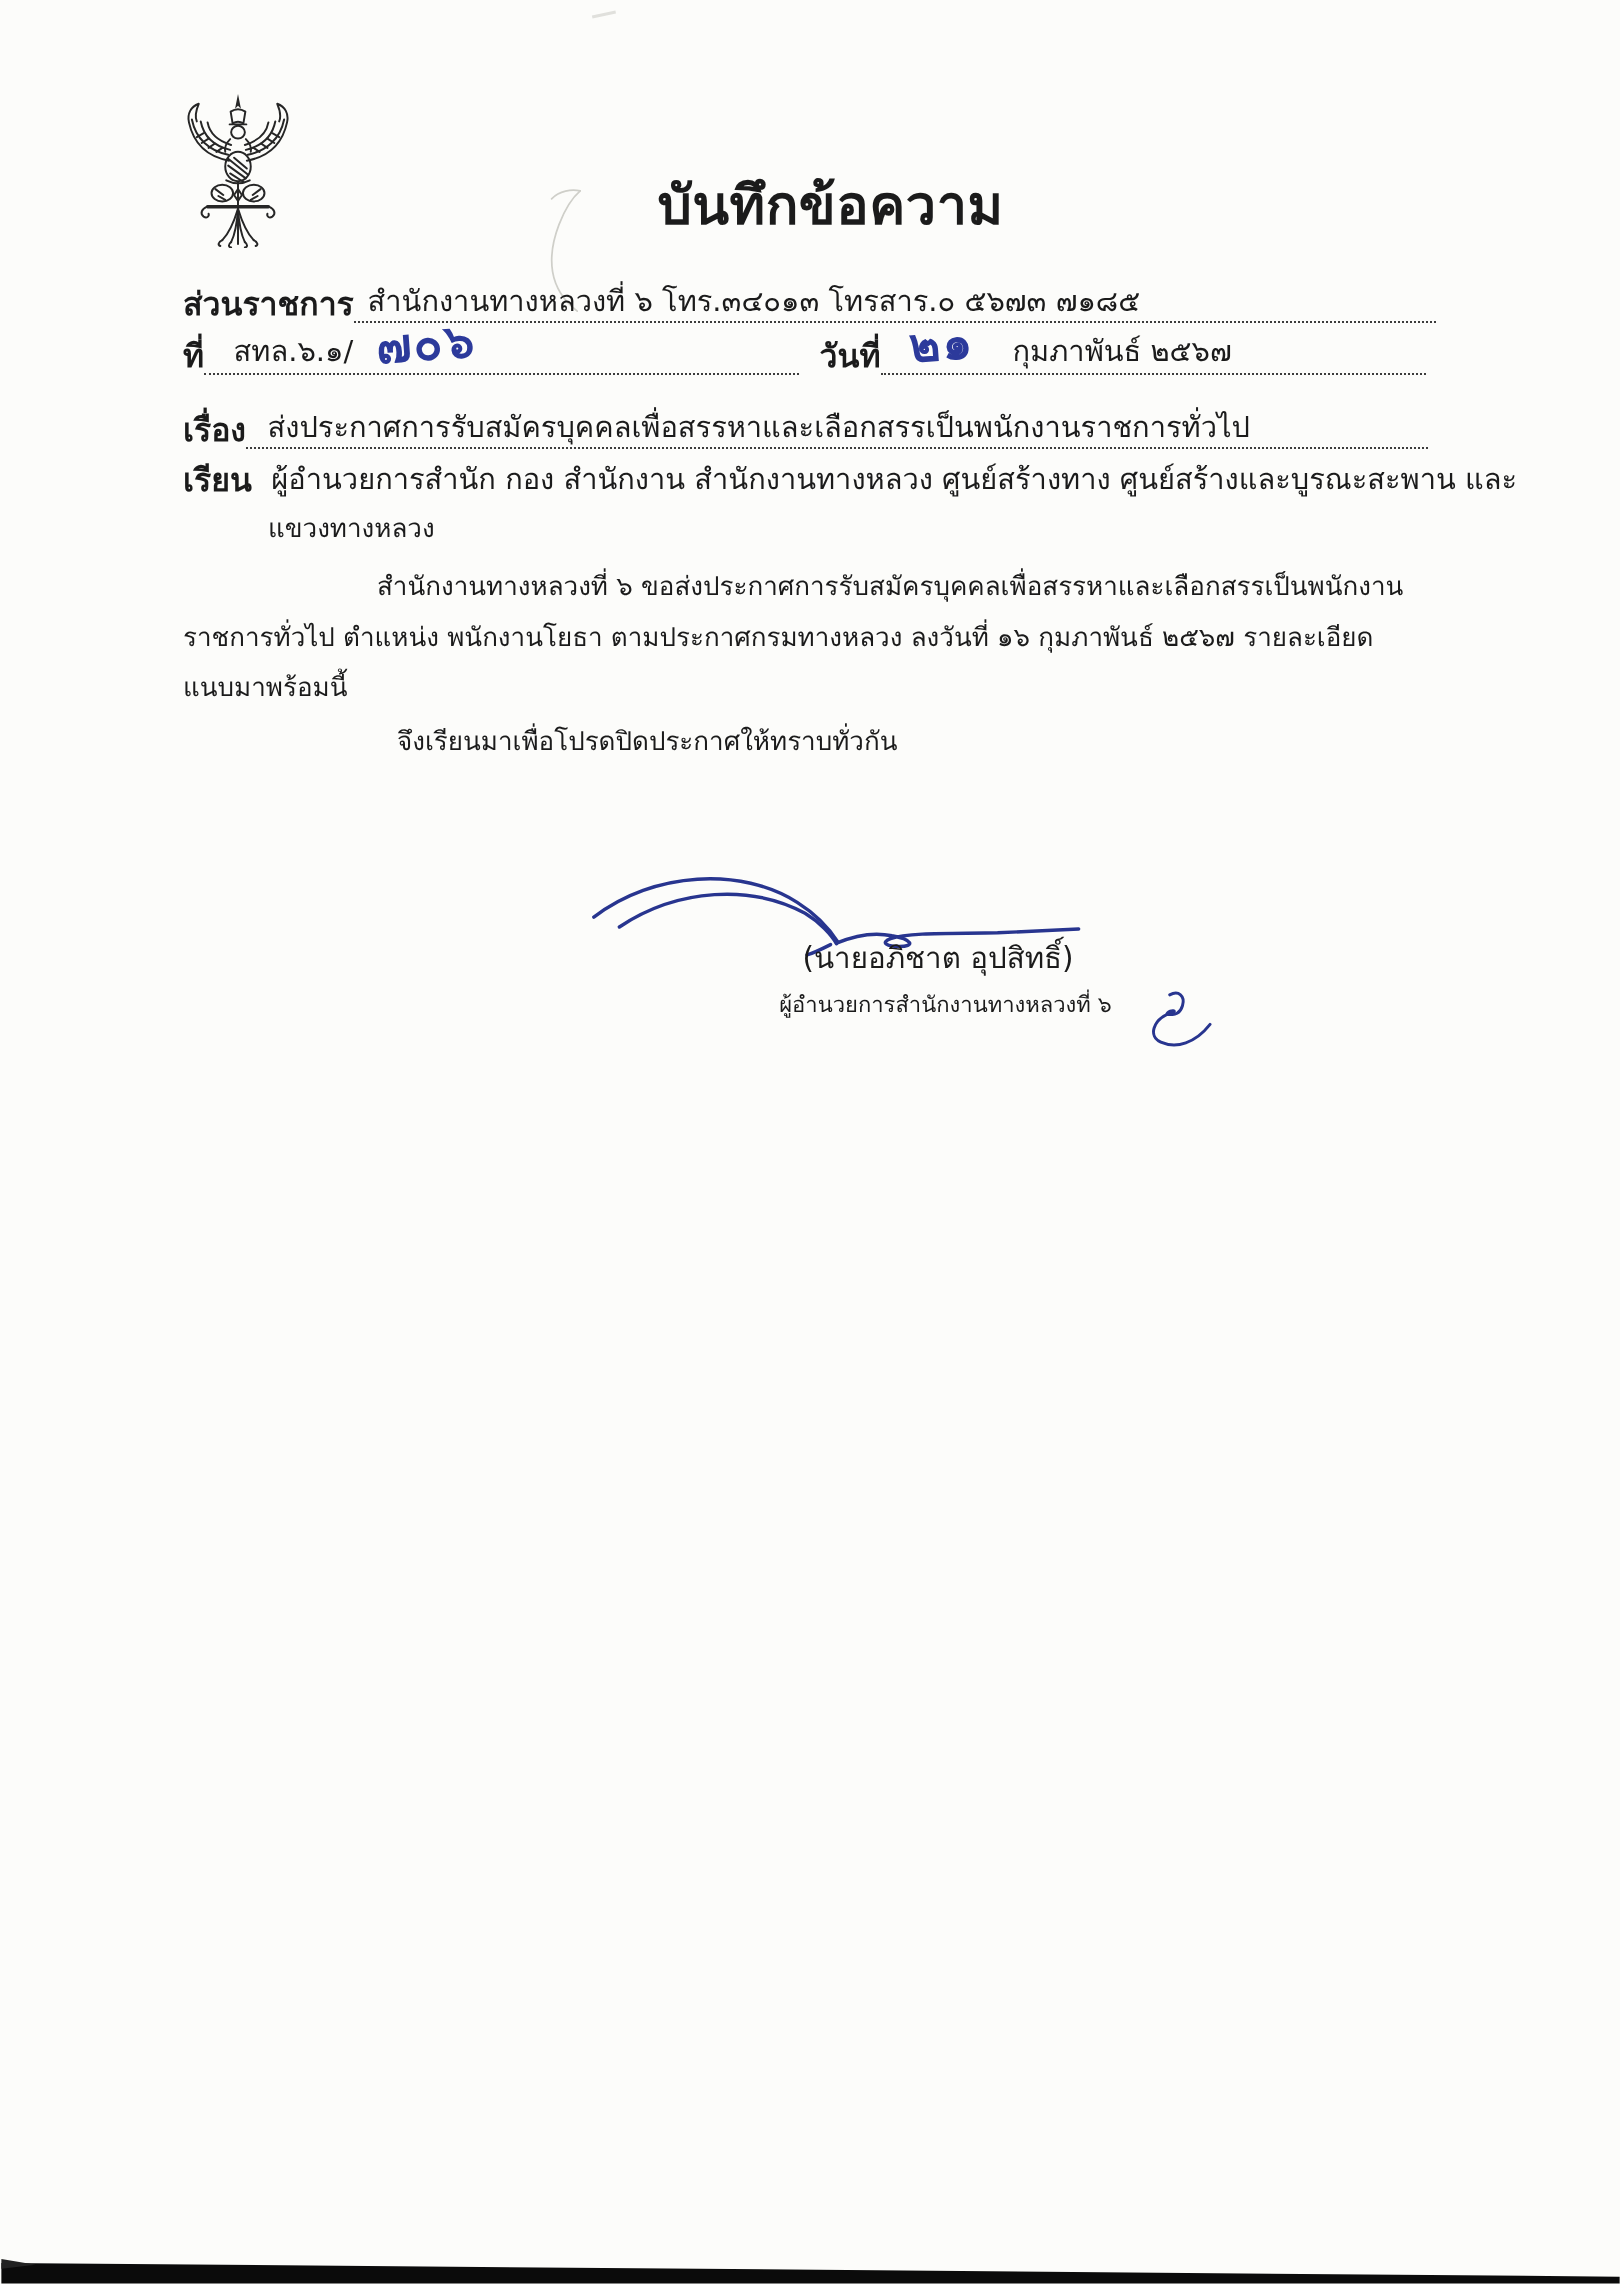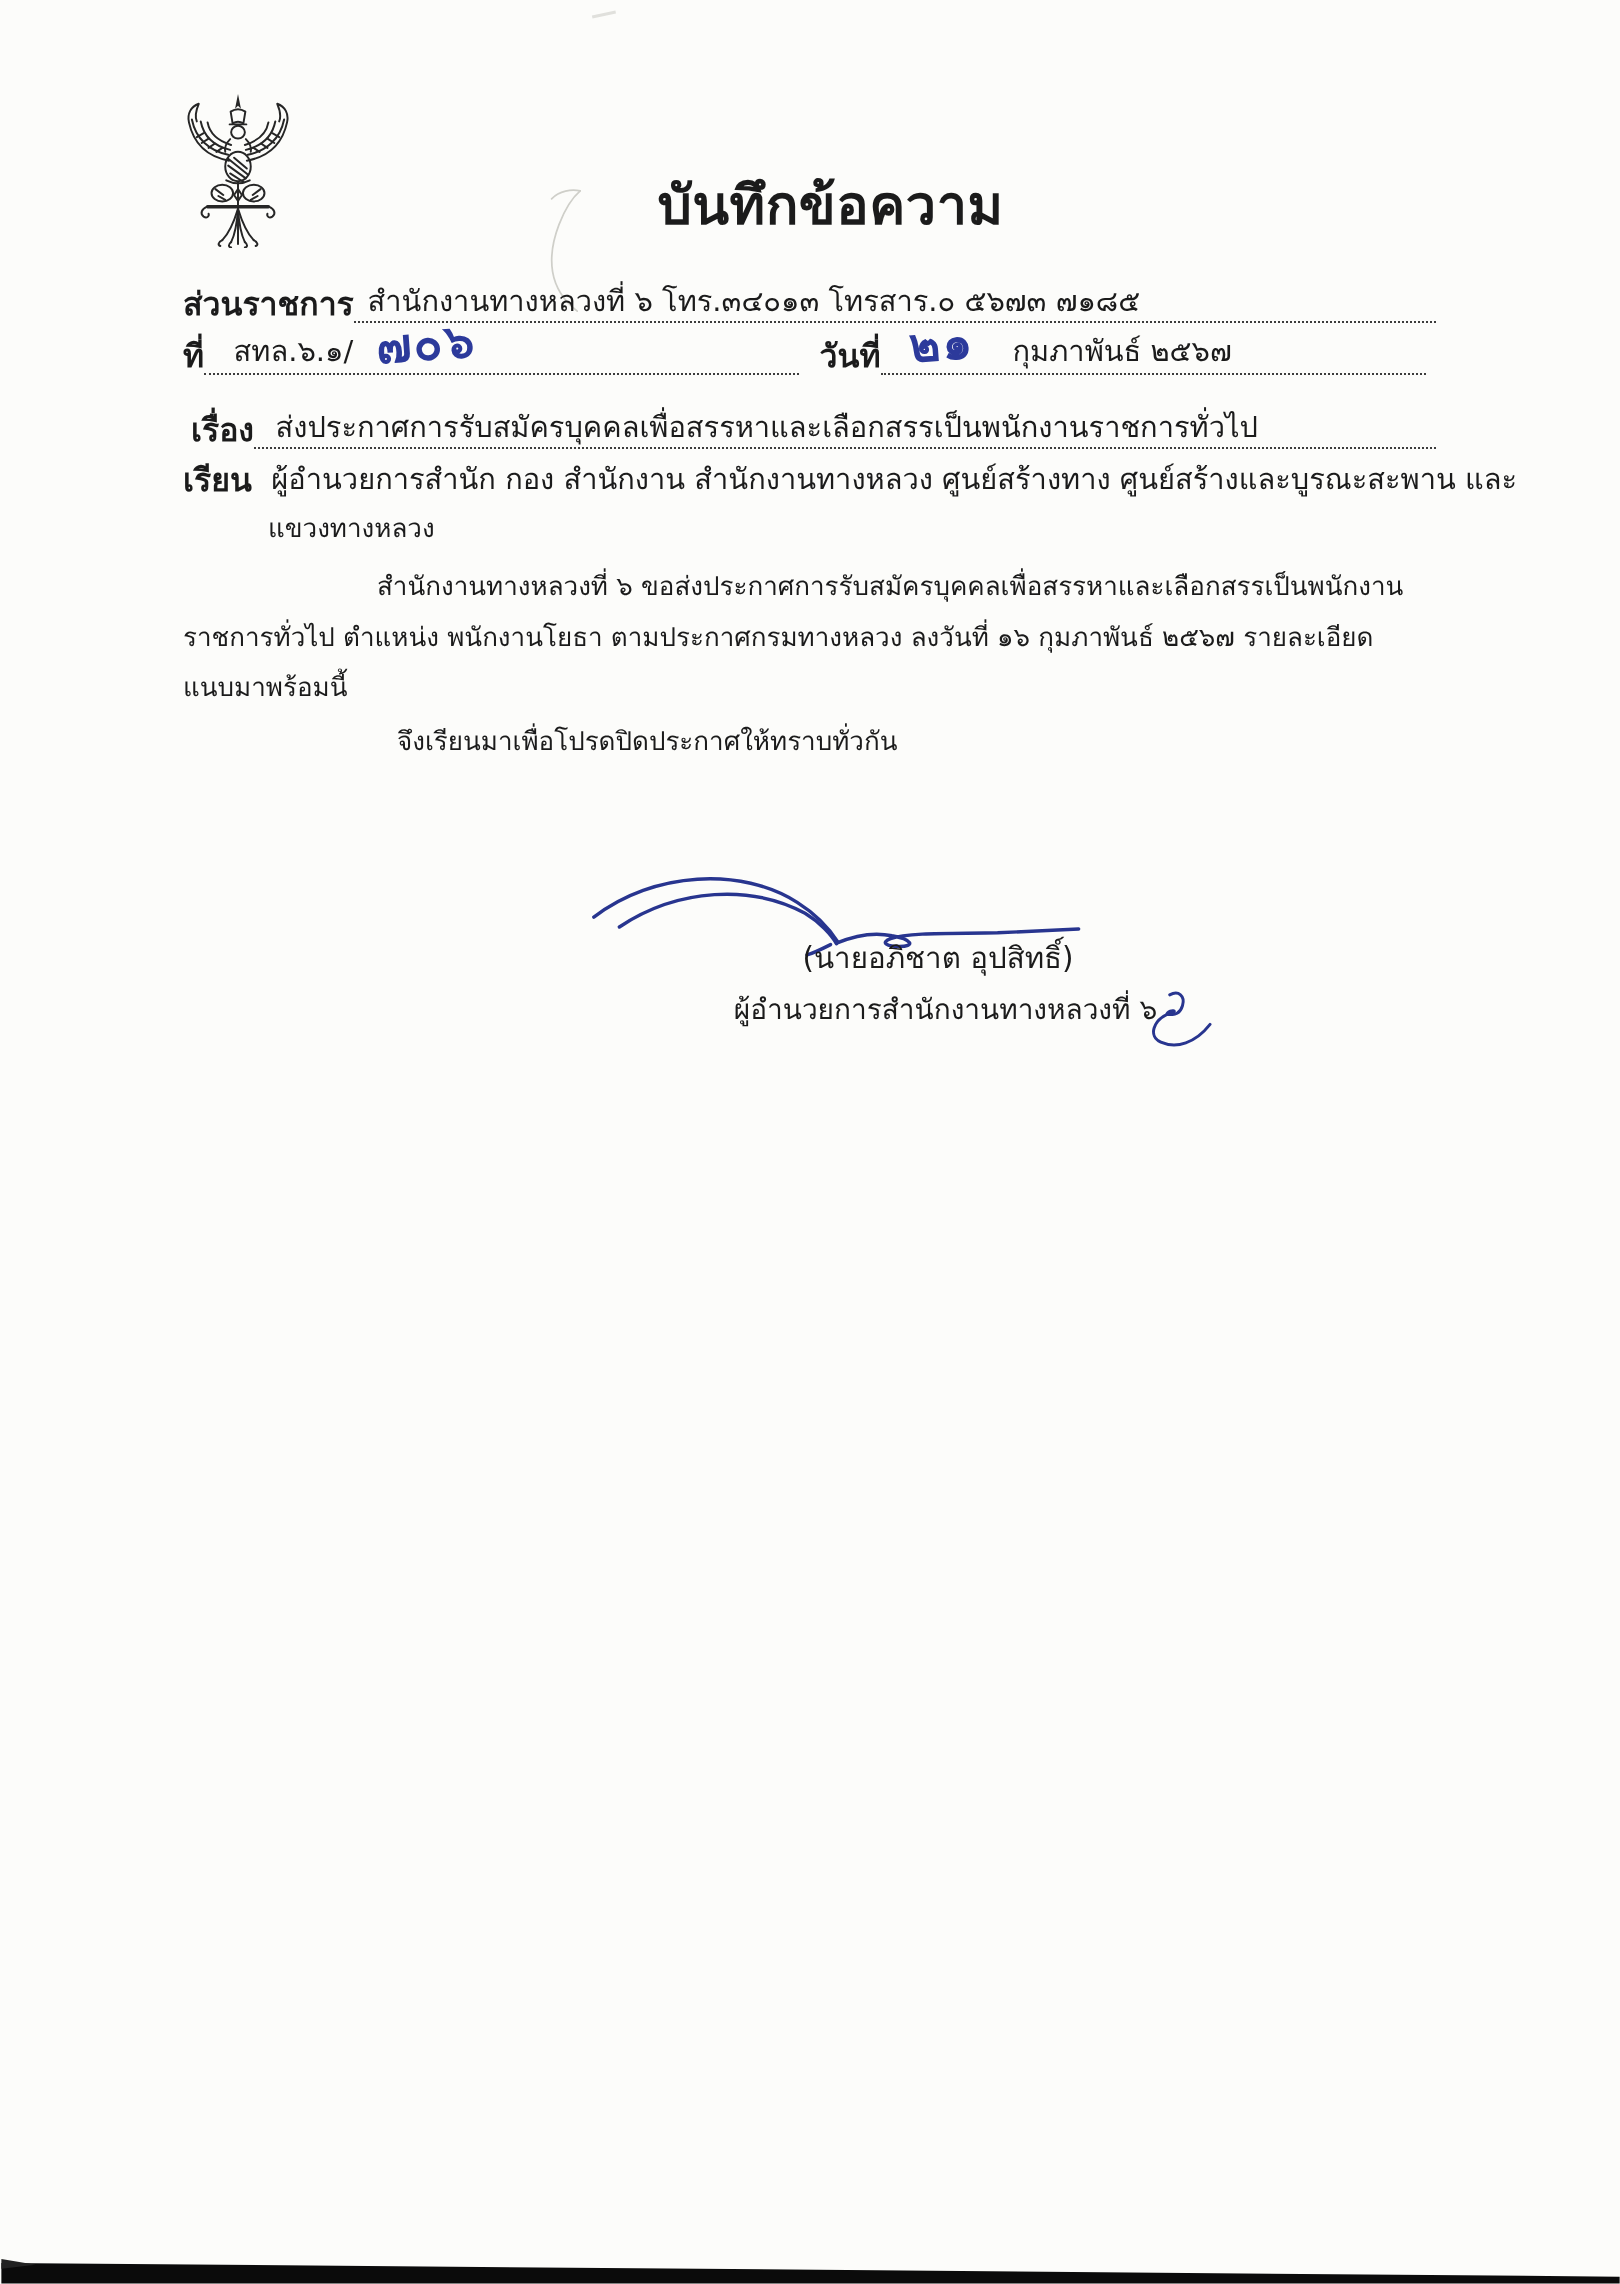--- a/index.html
+++ b/index.html
@@ -25,21 +25,21 @@
   }
   .fill.fixed{flex:0 0 auto;}
   .plain{font-size:29px;line-height:1;padding:0 0 4.9px 19.6px;white-space:nowrap;}
   .hw{
     display:inline-block;color:#2c3a9b;font-size:47px;line-height:1;
     font-weight:600;transform:rotate(-4deg);position:relative;top:-1px;
     letter-spacing:2px;
   }
   .textline{position:absolute;font-size:26px;line-height:1.25;white-space:nowrap;}
   .sig-name{position:absolute;left:614px;top:934px;width:648px;text-align:center;font-size:29.5px;white-space:nowrap;}
-  .sig-pos{position:absolute;left:614px;top:987px;width:663px;text-align:center;font-size:28px;white-space:nowrap;}
+  .sig-pos{position:absolute;left:614px;top:987px;width:663px;text-align:center;font-size:22px;white-space:nowrap;}
   .abs{position:absolute;}
   svg{display:block;}
 </style>
 </head>
 <body>
 
 <div class="page">
 
   <div class="abs" style="left:179px;top:92px;width:118px;height:156px;">
     <svg width="118" height="156" viewBox="0 0 240 318">
@@ -102,21 +102,21 @@
       <span>สทล.๖.๑/</span>
       <span class="hw" style="margin-left:13.8px;">๗๐๖</span>
     </span>
     <span class="lbl" style="margin-left:21px;">วันที่</span>
     <span class="fill">
       <span class="hw" style="margin:0 29.5px 0 14.7px;">๒๑</span>
       <span>กุมภาพันธ์  ๒๕๖๗</span>
     </span>
   </div>
 
-  <div class="row" style="left:191px;top:394px;width:1245px;">
+  <div class="row" style="left:183px;top:394px;width:1245px;">
     <span class="lbl">เรื่อง</span>
     <span class="fill" style="padding-left:21.6px;">ส่งประกาศการรับสมัครบุคคลเพื่อสรรหาและเลือกสรรเป็นพนักงานราชการทั่วไป</span>
   </div>
 
   <div class="row" style="left:183px;top:444px;">
     <span class="lbl">เรียน</span>
     <span class="plain">ผู้อำนวยการสำนัก กอง สำนักงาน สำนักงานทางหลวง ศูนย์สร้างทาง ศูนย์สร้างและบูรณะสะพาน และ</span>
   </div>
   <div class="textline" style="left:268px;top:512px;">แขวงทางหลวง</div>
 

